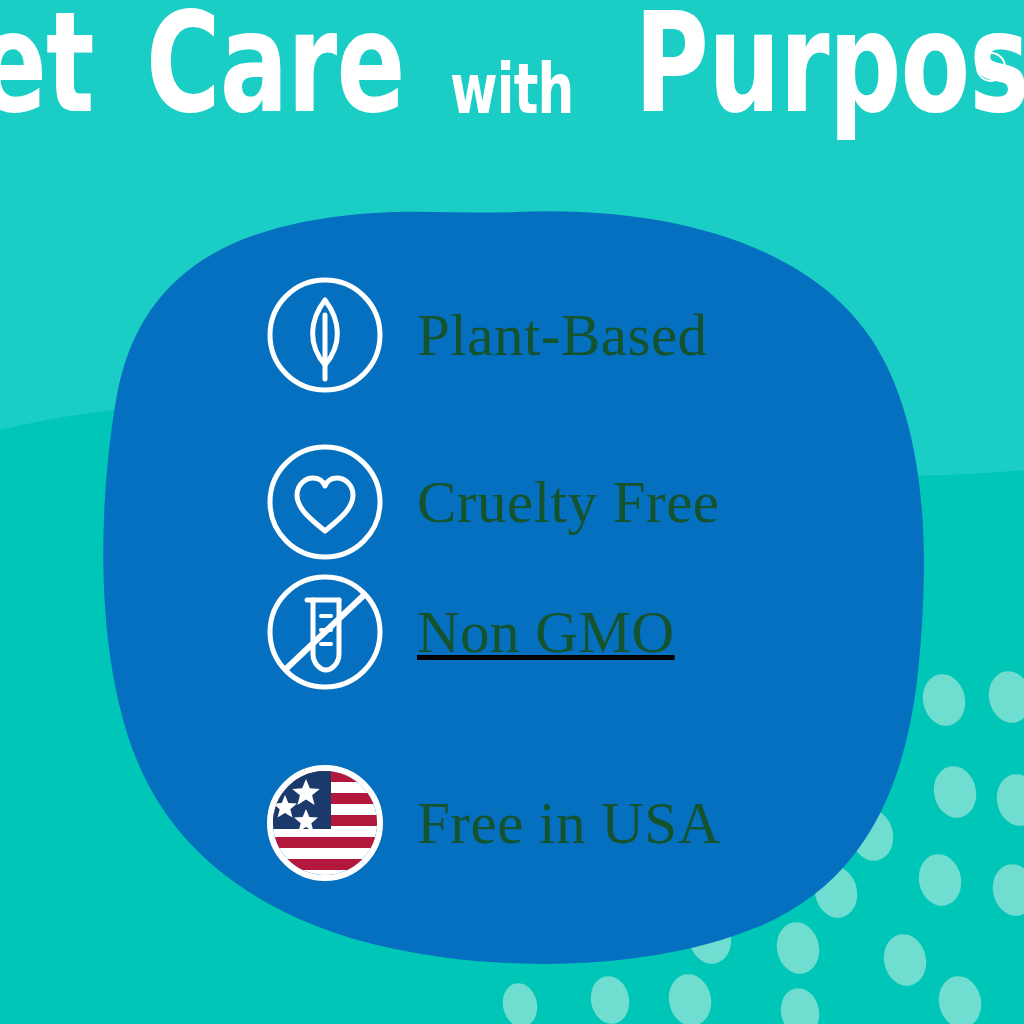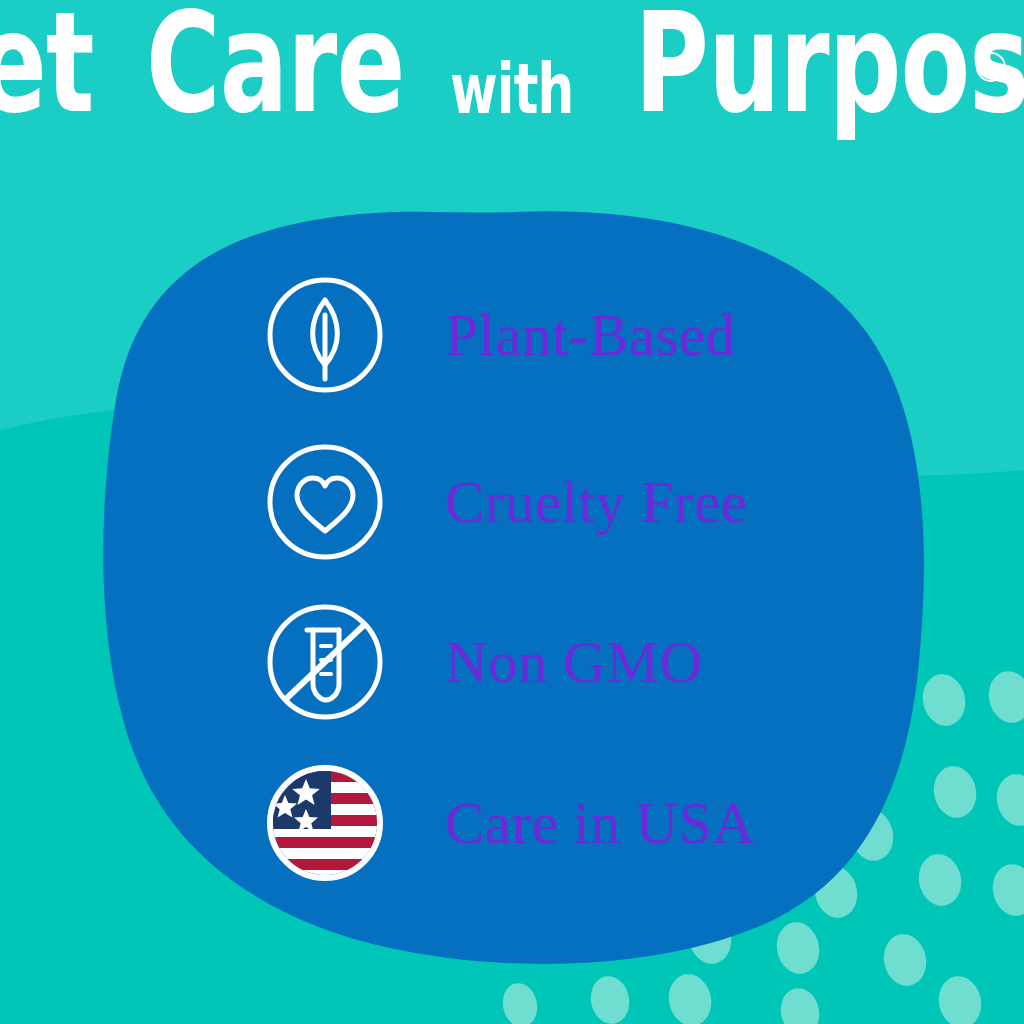--- a/index.html
+++ b/index.html
@@ -43,30 +43,30 @@
     width:26px;height:26px;border:2.5px solid #ffffff;border-radius:50%;
     color:#ffffff;font-family:"Liberation Sans",sans-serif;
     font-size:15px;font-weight:700;line-height:24px;text-align:center;
   }
 
   
   .feature-row{position:absolute;display:flex;align-items:center;left:265px;}
   .icon-wrap{width:120px;height:120px;flex:0 0 120px;}
   .feature-label{
     font-family:"Liberation Serif",serif;
-    color:#6d28d9;
+    color:#14532d;
     font-size:59px;
     line-height:1;
-    margin-left:60px;
+    margin-left:32px;
     white-space:nowrap;
     letter-spacing:.5px;
   }
   #row0{top:275px;}
   #row1{top:442px;text-align:right;}
-  #row2{top:602px;}
+  #row2{top:572px;text-decoration:underline;}
   #row3{top:763px;}
 </style>
 </head>
 <body>
 
 <div id="stage">
 
   <svg class="layer" viewBox="0 0 1024 1024" preserveAspectRatio="none">
     <rect x="0" y="0" width="1024" height="1024" fill="#1ACEC6"></rect>
     <path fill="#00C6B7" d="M0,430 C160,392 330,392 520,430 C700,466 860,486 1024,470 L1024,1024 L0,1024 Z"></path>
@@ -177,16 +177,16 @@
 
           <rect x="0" y="0" width="66" height="66" fill="#1B3A6B"></rect>
           <g fill="#FFFFFF">
             <polygon points="41,16 44.8,25.3 54.8,25.9 47.1,32.3 49.6,42 41,36.6 32.4,42 34.9,32.3 27.2,25.9 37.2,25.3"></polygon>
             <polygon points="20,32 23.3,40.1 32,40.6 25.3,46.2 27.5,54.6 20,49.9 12.5,54.6 14.7,46.2 8,40.6 16.7,40.1"></polygon>
             <polygon points="41,46 44.3,54.1 53,54.6 46.3,60.2 48.5,68.6 41,63.9 33.5,68.6 35.7,60.2 29,54.6 37.7,54.1"></polygon>
           </g>
         </g>
       </svg>
     </div>
-    <div class="feature-label">Care in USA</div>
+    <div class="feature-label">Free in USA</div>
   </div>
 
 </div>
 
 </body></html>

